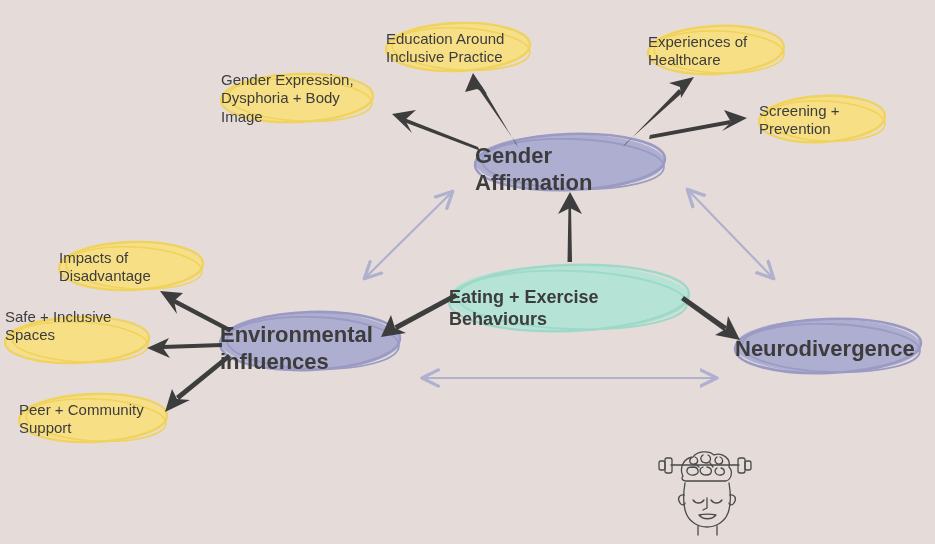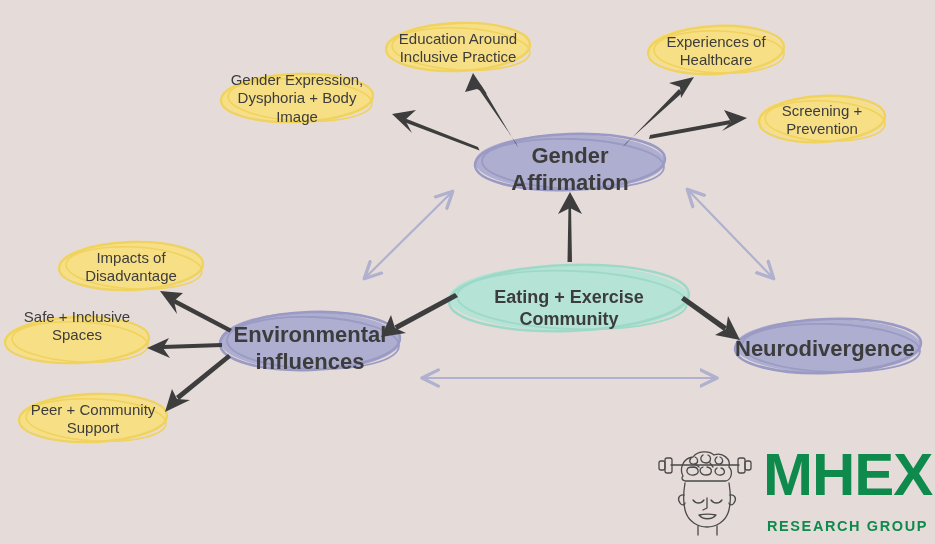--- a/index.html
+++ b/index.html
@@ -7,21 +7,20 @@
   body{
     width:935px;height:544px;
     background:#e5dcda;
     font-family:"Liberation Sans", sans-serif;
     overflow:hidden;
     position:relative;
   }
   #canvas{position:absolute;inset:0;width:935px;height:544px;}
   .node-label{
     position:absolute;
-    text-align:center;
     color:#3c3c3c;
     pointer-events:none;
     line-height:1.22;
     white-space:pre-line;
   }
   .leaf-label{
     font-size:15px;
     font-weight:400;
   }
   .core-label{
@@ -213,21 +212,21 @@
 Support</div>
 
 <div class="node-label core-label" style="left:475px;top:143px;width:190px;">Gender
 Affirmation</div>
 
 <div class="node-label core-label" style="left:220px;top:322px;width:180px;">Environmental
 influences</div>
 
 <div class="node-label core-label" style="left:735px;top:336px;width:172px;">Neurodivergence</div>
 
-<div class="node-label core-label big" style="left:449px;top:287px;width:240px;">Eating + Exercise Community</div>
+<div class="node-label core-label big" style="left:449px;top:287px;width:240px;">Eating + Exercise Behaviours</div>
 
 <div id="logo">
   <svg width="100" height="95" viewBox="0 0 100 95">
     <g fill="none" stroke="#4a4a4a" stroke-width="1.3" stroke-linecap="round" stroke-linejoin="round">
 
       <line x1="16" y1="22" x2="84" y2="22"></line>
       <rect x="10" y="15" width="7" height="15" rx="2"></rect>
       <rect x="4" y="18" width="6" height="9" rx="2"></rect>
       <rect x="83" y="15" width="7" height="15" rx="2"></rect>
       <rect x="90" y="18" width="6" height="9" rx="2"></rect>
@@ -252,15 +251,13 @@
       <path d="M56,57 C59,61 64,61 67,57"></path>
 
       <path d="M52,55 L52,65 L48,67"></path>
 
       <path d="M44,72 C48,77 57,77 61,72 C56,71 49,71 44,72 Z"></path>
 
       <path d="M43,83 L43,92"></path>
       <path d="M62,83 L62,92"></path>
     </g>
   </svg>
-  <div id="logo-word">MHEX</div>
-  <div id="logo-sub2">RESEARCH GROUP</div>
 </div>
 
 </body></html>

